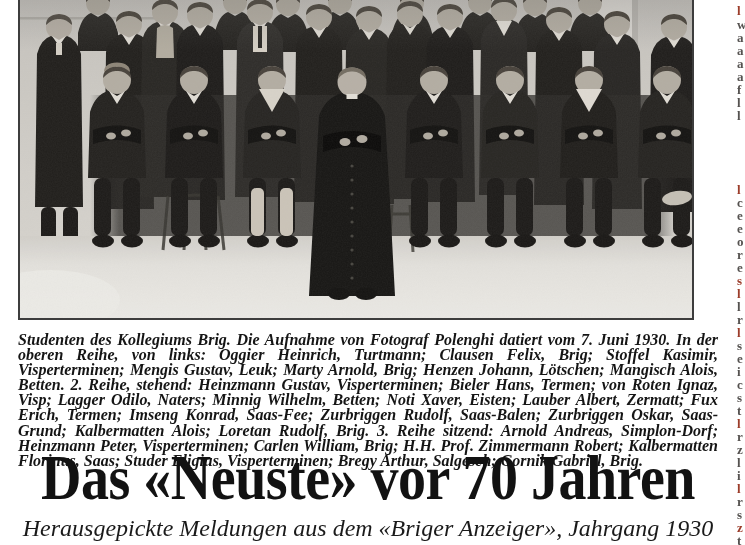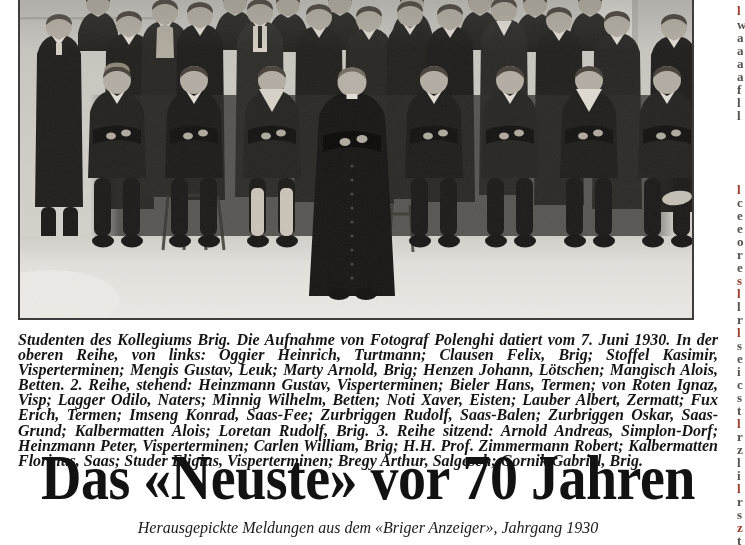--- a/index.html
+++ b/index.html
@@ -22,21 +22,21 @@
   .headline{
     position:absolute;left:0;top:449px;width:736px;height:58px;
     text-align:center;white-space:nowrap;
     font-weight:bold;font-size:56px;line-height:56px;letter-spacing:-0.5px;
     color:#121212;
     transform:scaleY(1.15);transform-origin:50% 50%;
   }
   .subheadline{
     position:absolute;left:0;top:516px;width:736px;
     text-align:center;font-style:italic;
-    font-size:16px;line-height:24px;color:#1a1a1a;
+    font-size:24px;line-height:24px;color:#1a1a1a;
   }
   .edge-strip{
     position:absolute;right:0;top:0;width:9px;height:545px;overflow:hidden;
   }
   .edge-strip span{
     position:absolute;left:1px;font-size:13px;font-weight:bold;line-height:1;
     font-family:"Liberation Serif","DejaVu Serif",serif;
   }
 </style>
 </head>

